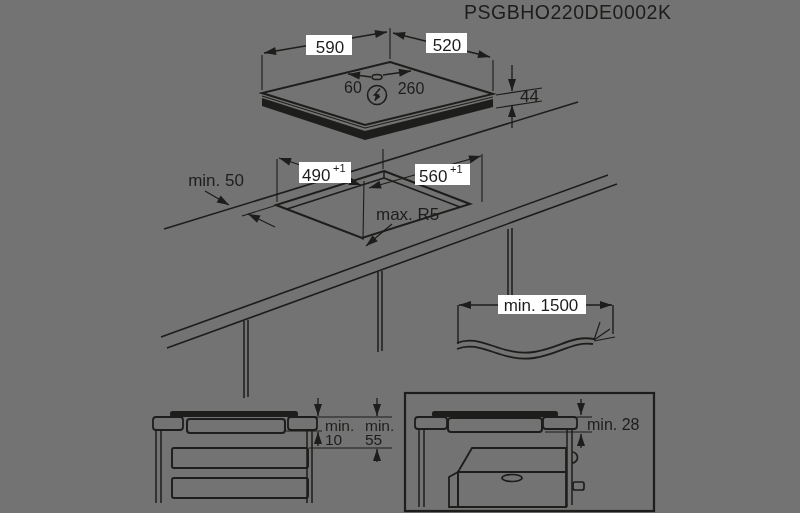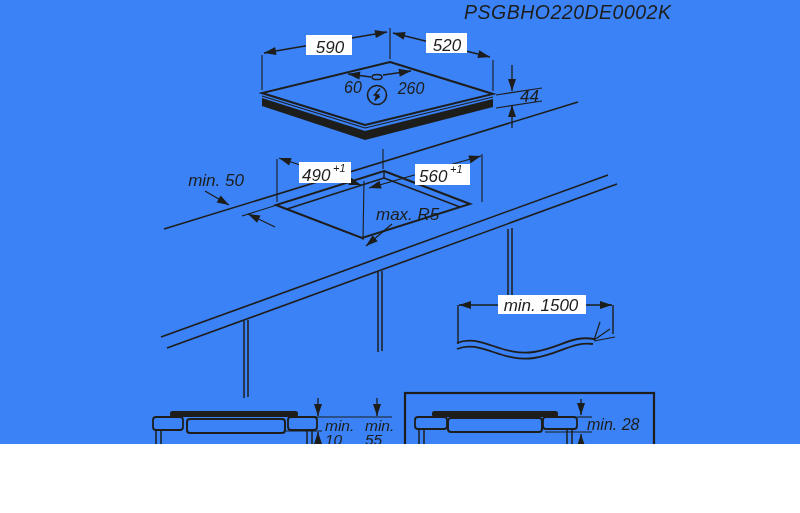--- a/index.html
+++ b/index.html
@@ -1,17 +1,17 @@
 <!DOCTYPE html>
 <html><head>
 <meta charset="utf-8">
 <style>
   html,body{margin:0;padding:0;background:#ffffff;}
-  #canvas{position:relative;width:800px;height:444px;background:#3b82f6;overflow:hidden;
-          font-family:"Liberation Sans",sans-serif;font-style:italic;}
+  #canvas{position:relative;width:800px;height:513px;background:#737373;overflow:hidden;
+          font-family:"Liberation Sans",sans-serif;}
   svg{position:absolute;left:0;top:0;}
   .ln{stroke:#1d1d1b;fill:none;}
   .thick{stroke-width:2;}
   .med{stroke-width:1.6;}
   .thin{stroke-width:1.1;}
   .fillb{fill:#1d1d1b;stroke:none;}
   .wht{fill:#ffffff;stroke:none;}
   text{font-family:"Liberation Sans",sans-serif;fill:#1d1d1b;}
   .t17{font-size:17px;}
   .t16{font-size:16px;}

